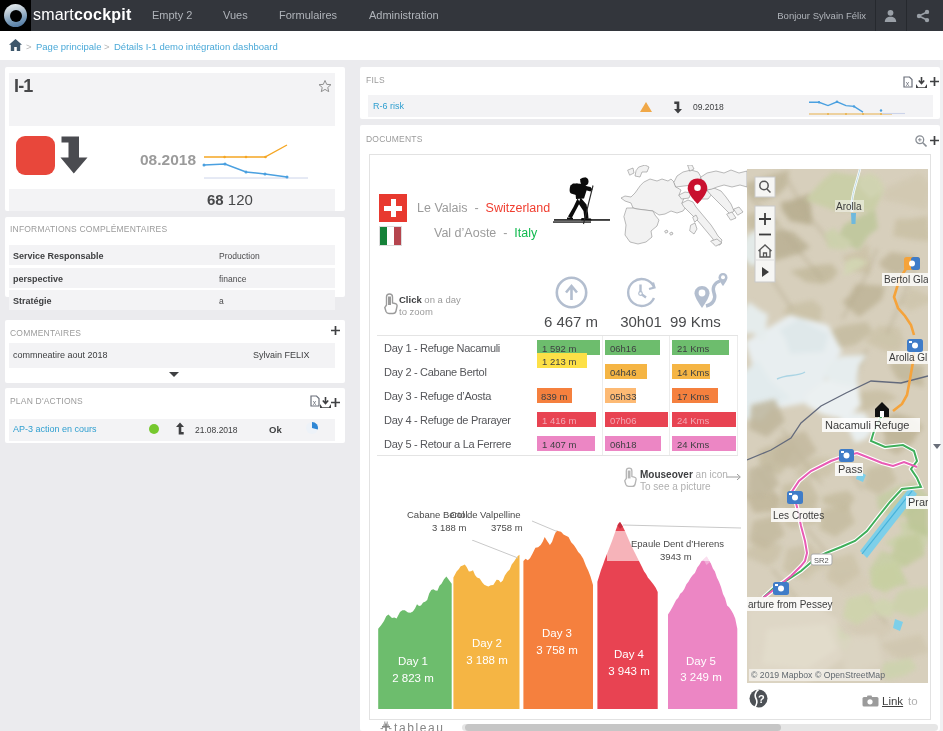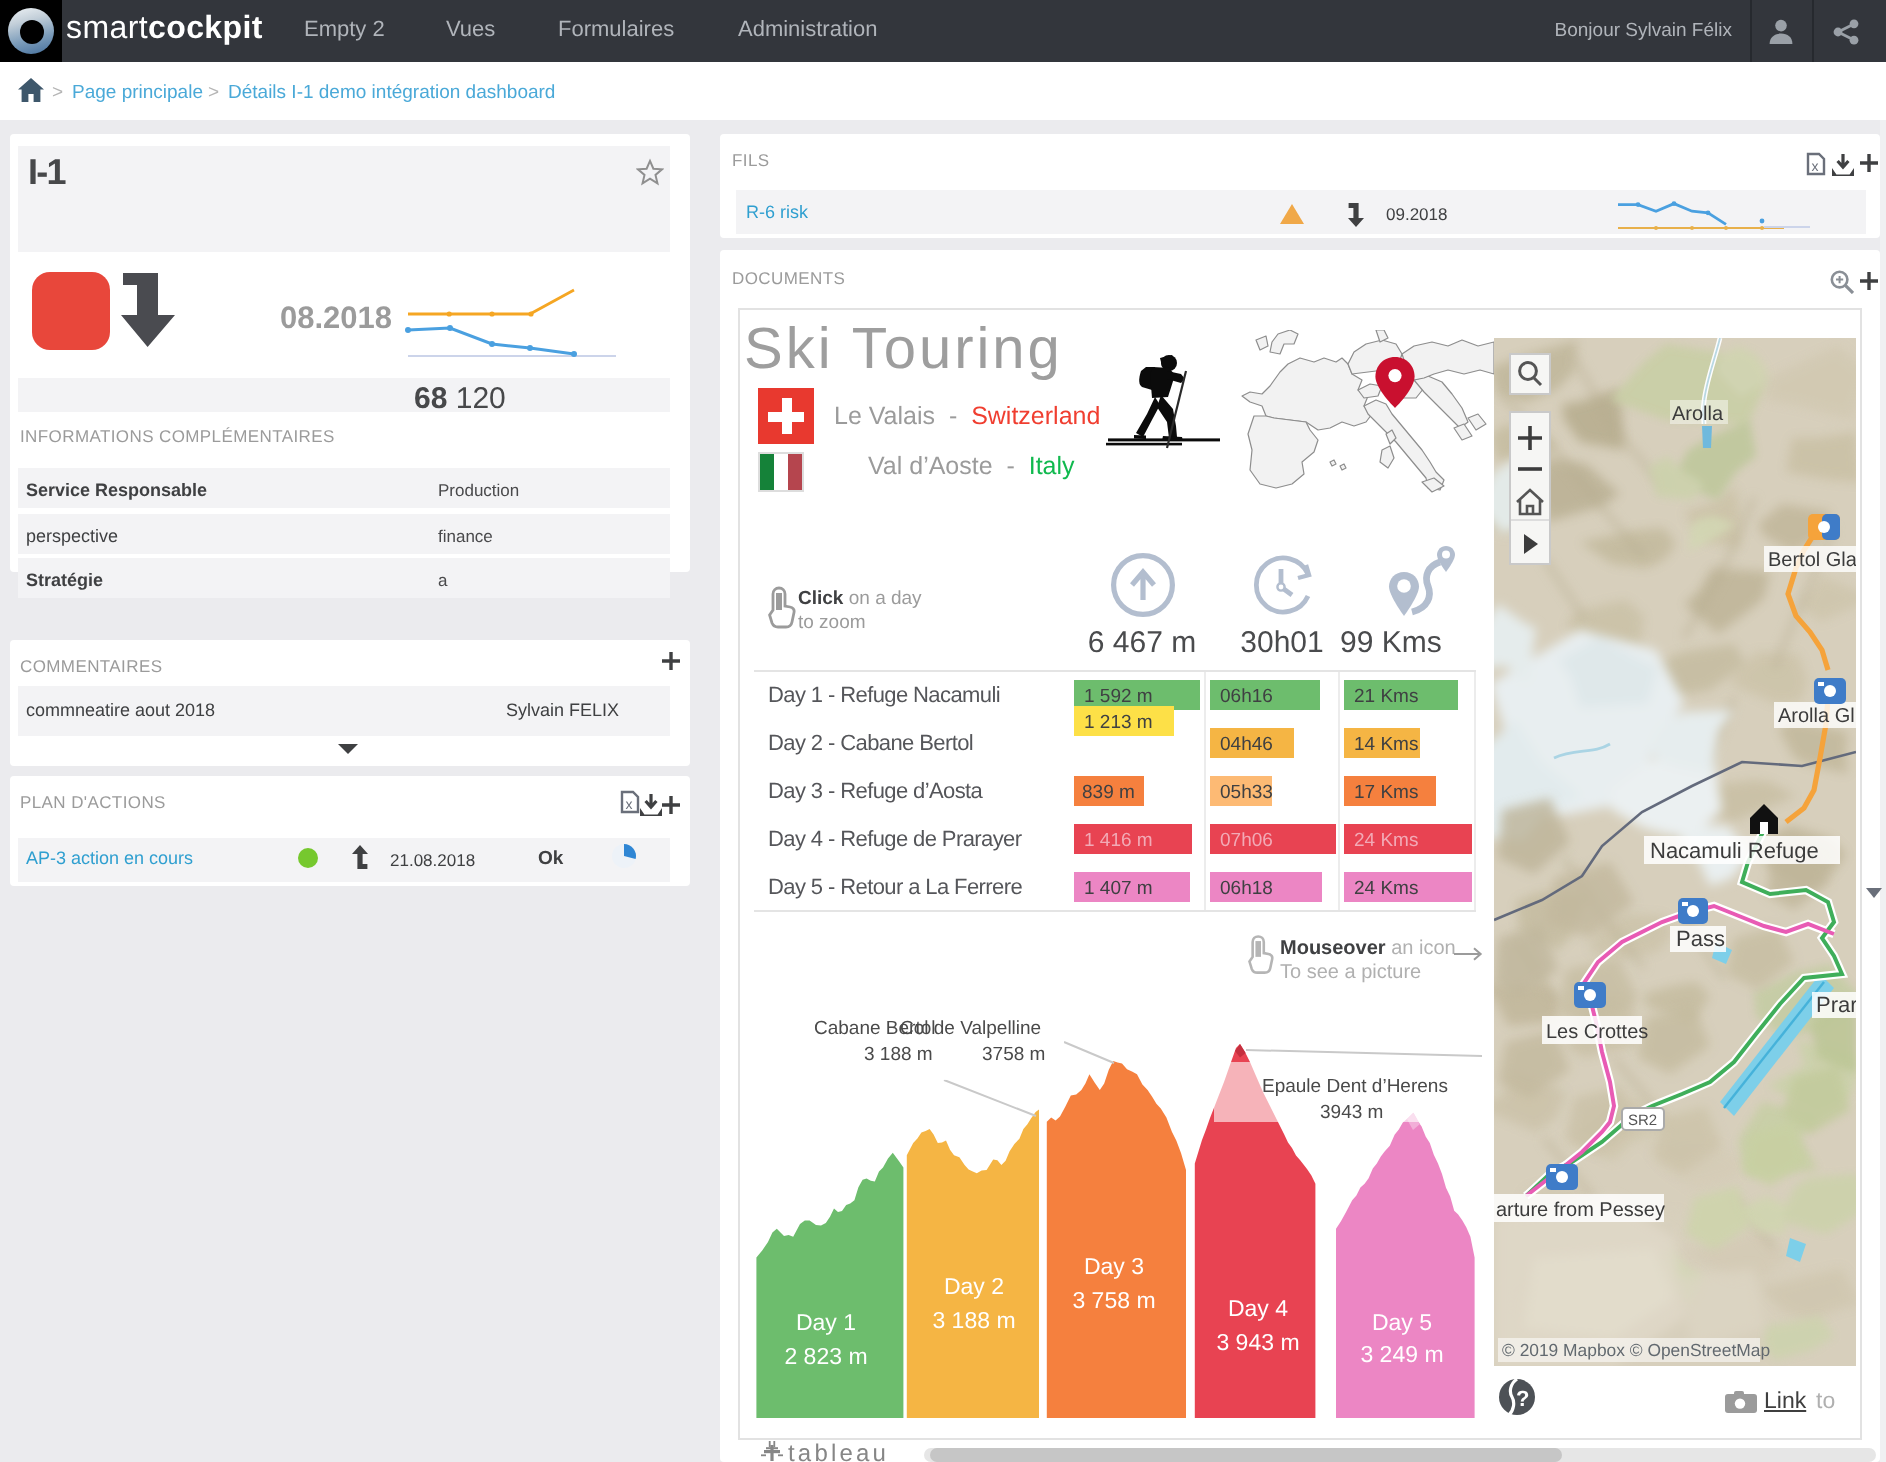--- a/index.html
+++ b/index.html
@@ -70,27 +70,27 @@
     <circle cx="2" cy="23" r="1.5" fill="#4aa0e0"></circle>
       <circle cx="23" cy="22" r="1.5" fill="#4aa0e0"></circle>
       <circle cx="44" cy="30" r="1.5" fill="#4aa0e0"></circle>
       <circle cx="63" cy="32" r="1.5" fill="#4aa0e0"></circle>
       <circle cx="85" cy="35" r="1.5" fill="#4aa0e0"></circle>
   </svg>
   <div class="strip" style="left:4px;top:122px;width:326px;height:22px"></div>
   <div class="abs" style="left:202px;top:124px;font-size:15px;color:#47484a"><b>68</b> <span style="font-weight:400">120</span></div>
 </div>
 
-<div class="card" style="left:5px;top:206px;width:340px;height:80px">
+<div class="card" style="left:5px;top:217px;width:340px;height:80px">
   <div class="sect" style="left:5px;top:7px">INFORMATIONS COMPLÉMENTAIRES</div>
   <div class="strip" style="left:4px;top:28px;width:326px;height:20px"></div>
   <div class="abs" style="left:8px;top:34px;font-size:9px;font-weight:700;color:#3f4042">Service Responsable</div>
   <div class="abs" style="left:214px;top:34px;font-size:8.5px;color:#4a4a4c">Production</div>
   <div class="strip" style="left:4px;top:51px;width:326px;height:20px"></div>
-  <div class="abs" style="left:8px;top:57px;font-size:9px;font-weight:400;color:#3f4042">perspective</div>
+  <div class="abs" style="left:8px;top:57px;font-size:9px;font-weight:700;color:#3f4042">perspective</div>
   <div class="abs" style="left:214px;top:57px;font-size:8.5px;color:#4a4a4c">finance</div>
   <div class="strip" style="left:4px;top:73px;width:326px;height:20px"></div>
   <div class="abs" style="left:8px;top:79px;font-size:9px;font-weight:700;color:#3f4042">Stratégie</div>
   <div class="abs" style="left:214px;top:79px;font-size:8.5px;color:#4a4a4c">a</div>
 </div>
 
 <div class="card" style="left:5px;top:320px;width:340px;height:63px">
   <div class="sect" style="left:5px;top:8px">COMMENTAIRES</div>
   <svg class="abs" style="left:326px;top:6px" width="9" height="9" viewBox="0 0 9 9">
       <path d="M4.5 0 L4.5 9 M0 4.5 L9 4.5" stroke="#3f4042" stroke-width="1.7"></path>
@@ -170,21 +170,20 @@
       <path d="M7.8 7.8 L11.5 11.5" stroke="#8a8f96" stroke-width="1.6"></path>
       <path d="M4.8 3 L4.8 6.6 M3 4.8 L6.6 4.8" stroke="#8a8f96" stroke-width="1"></path>
     </svg>
   <svg class="abs" style="left:570px;top:11px" width="9" height="9" viewBox="0 0 9 9">
       <path d="M4.5 0 L4.5 9 M0 4.5 L9 4.5" stroke="#3f4042" stroke-width="1.7"></path>
     </svg>
 </div>
 
 <div class="abs" style="left:369px;top:154px;width:562px;height:566px;background:#fff;border:1px solid #e2e2e2;overflow:hidden" id="viz">
 
-  <div class="abs" style="left:2px;top:4px;font-size:29px;color:#9e9e9e;letter-spacing:1.5px">Ski Touring</div>
   <div class="abs" style="left:9px;top:39px;width:28px;height:28px;background:#e8392f">
     <div class="abs" style="left:11.5px;top:5px;width:5px;height:18px;background:#fff"></div>
     <div class="abs" style="left:5px;top:11.5px;width:18px;height:5px;background:#fff"></div>
   </div>
   <div class="abs" style="left:47px;top:46px;font-size:12.5px;color:#9b9b9b">Le Valais &nbsp;- &nbsp;<span style="color:#f03e30">Switzerland</span></div>
   <div class="abs" style="left:9px;top:71px;width:23px;height:20px;background:#fff;border:1px solid #ddd">
     <div class="abs" style="left:0;top:0;width:7px;height:18px;background:#158239"></div>
     <div class="abs" style="left:14px;top:0;width:7px;height:18px;background:#b5454e"></div>
   </div>
   <div class="abs" style="left:64px;top:71px;font-size:12.5px;color:#9b9b9b">Val d’Aoste &nbsp;- &nbsp;<span style="color:#10b94e">Italy</span></div>

